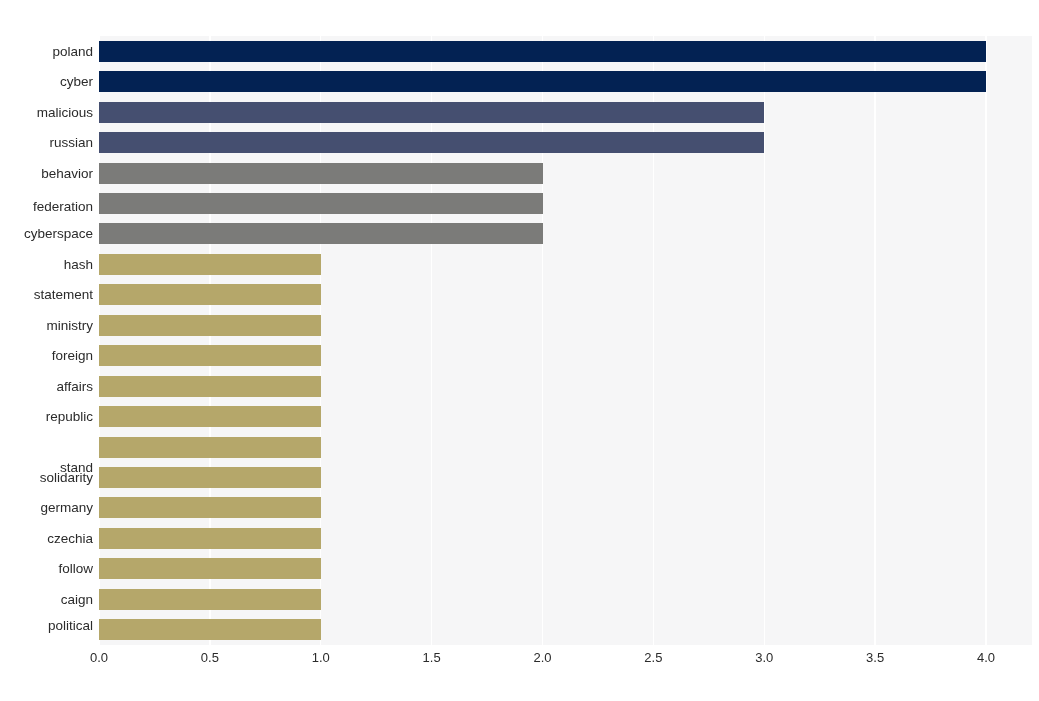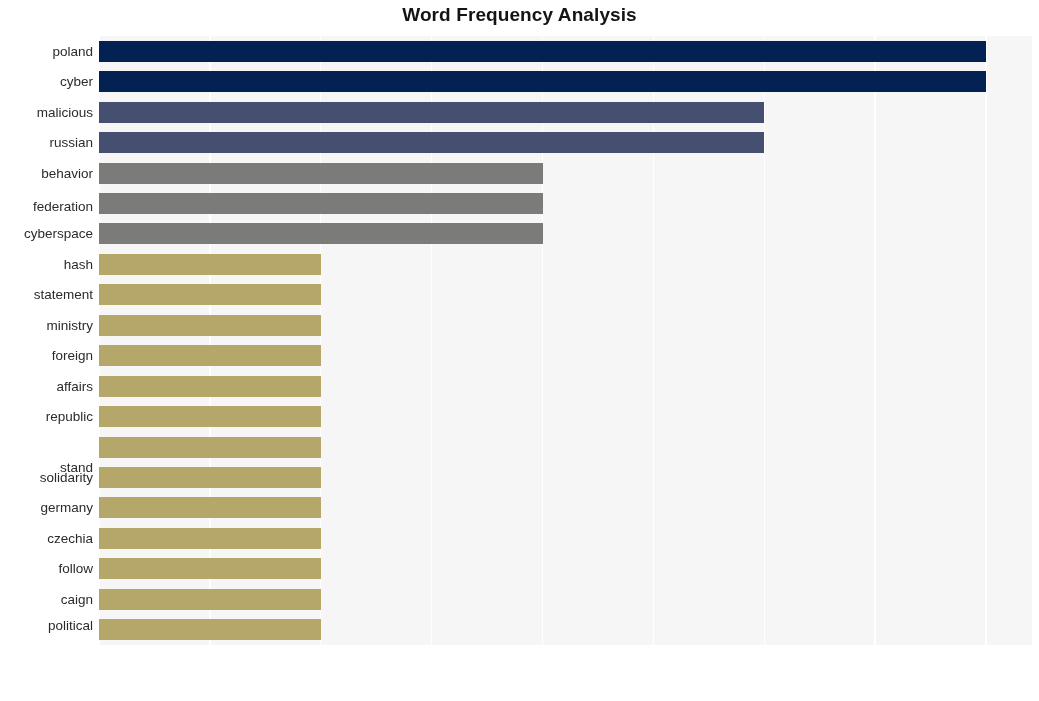--- a/index.html
+++ b/index.html
@@ -101,21 +101,20 @@
     text-align: center;
     font-size: 13.5px;
     color: #2b2b2b;
   }
 </style>
 </head>
 <body>
 
 <div id="figure">
 
-  <div id="chart-title">Word Frequency Analysis</div>
 
   <div id="y-axis-labels">
       <div class="y-tick-label" style="top: 4.725px;">poland</div>
       <div class="y-tick-label" style="top: 35.175px;">cyber</div>
       <div class="y-tick-label" style="top: 65.625px;">malicious</div>
       <div class="y-tick-label" style="top: 96.075px;">russian</div>
       <div class="y-tick-label" style="top: 126.525px;">behavior</div>
       <div class="y-tick-label" style="top: 160px; padding-left: 43px;">federation</div>
       <div class="y-tick-label" style="top: 187.425px;">cyberspace</div>
       <div class="y-tick-label" style="top: 217.875px;">hash</div>
@@ -198,15 +197,26 @@
         <div class="bar" title="follow: 1" style="width: 221.75px; background: rgb(181, 167, 106);"></div>
       </div>
       <div class="bar-row" style="top: 552.825px;">
         <div class="bar" title="caign: 1" style="width: 221.75px; background: rgb(181, 167, 106);"></div>
       </div>
       <div class="bar-row" style="top: 583.275px;">
         <div class="bar" title="political: 1" style="width: 221.75px; background: rgb(181, 167, 106);"></div>
       </div>
     </div>
 
+  <div id="x-axis-labels">
+      <div class="x-tick-label" style="left: 99px;">0.0</div>
+      <div class="x-tick-label" style="left: 209.875px;">0.5</div>
+      <div class="x-tick-label" style="left: 320.75px;">1.0</div>
+      <div class="x-tick-label" style="left: 431.625px;">1.5</div>
+      <div class="x-tick-label" style="left: 542.5px;">2.0</div>
+      <div class="x-tick-label" style="left: 653.375px;">2.5</div>
+      <div class="x-tick-label" style="left: 764.25px;">3.0</div>
+      <div class="x-tick-label" style="left: 875.125px;">3.5</div>
+      <div class="x-tick-label" style="left: 986px;">4.0</div>
+    </div>
 
 
 </div>
 
 </body></html>

